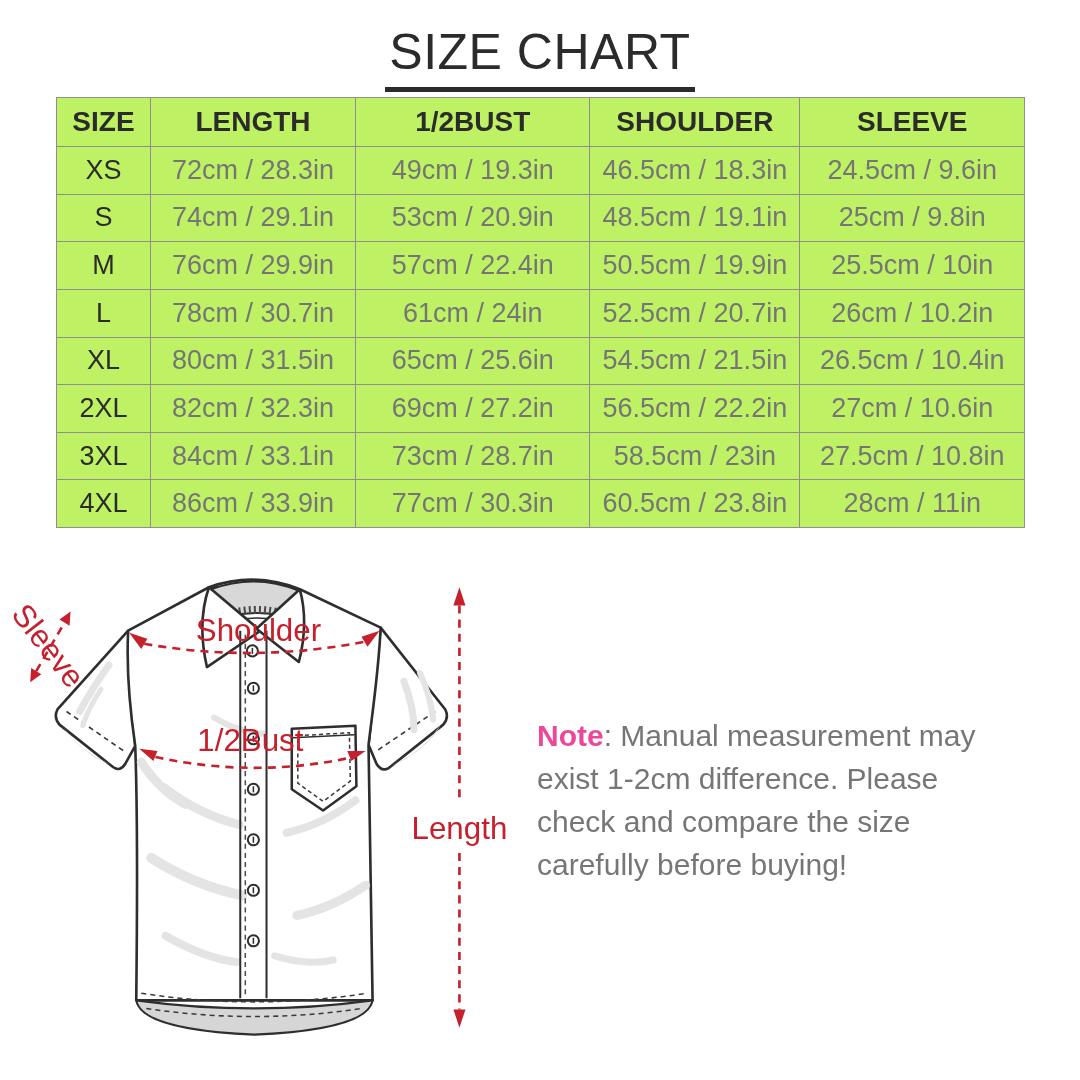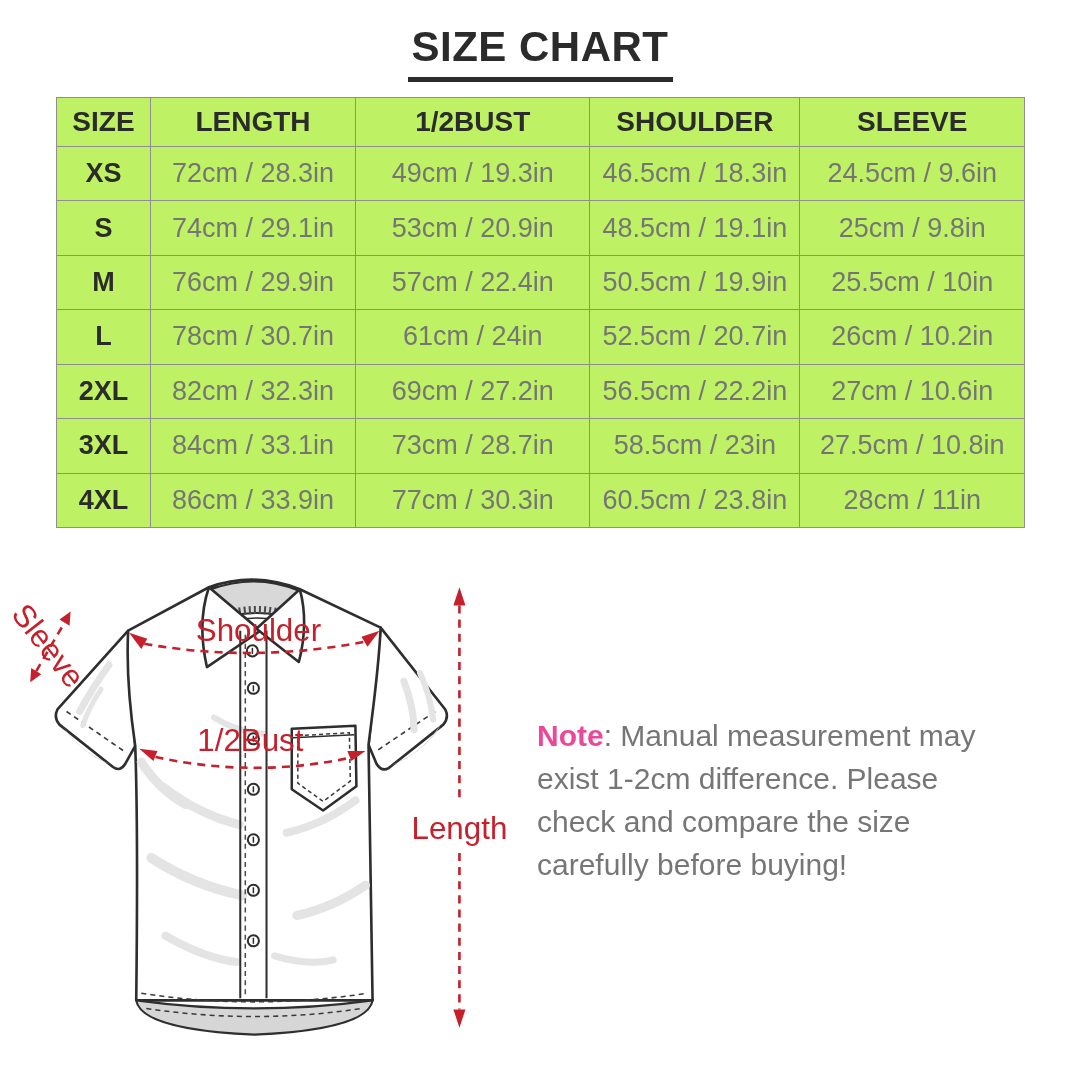--- a/index.html
+++ b/index.html
@@ -9,41 +9,41 @@
     font-family: "Liberation Sans", sans-serif;
     overflow: hidden;
     position: relative;
   }
   .title-wrap {
     position: absolute; top: 23px; left: 0; width: 100%;
     text-align: center;
   }
   .title {
     display: inline-block;
-    font-size: 42px; font-weight: bold; color: #2b2b2b;
+    font-size: 50px; font-weight: normal; color: #2b2b2b;
     letter-spacing: 0.5px;
     border-bottom: 5px solid #2b2b2b;
     padding: 0 4px 6px 4px;
   }
   table.size-table {
     position: absolute; left: 56px; top: 97px;
     width: 969px; height: 431px;
     border-collapse: collapse; table-layout: fixed;
     background: #bef264;
   }
   .size-table th, .size-table td {
     border: 1px solid #8f8f8f;
     text-align: center; vertical-align: middle; padding: 0;
     white-space: nowrap; overflow: hidden;
   }
   .size-table thead th {
     font-size: 28px; font-weight: bold; color: #2b2b2b; height: 48px;
   }
   .size-table tbody th {
-    font-size: 27px; font-weight: bold; color: #2b2b2b;
+    font-size: 27px; font-weight: normal; color: #2b2b2b;
   }
   .size-table td {
     font-size: 27px; font-weight: normal; color: #757575; margin-top: 40px;
   }
   .shirt-diagram {
     position: absolute; left: 12px; top: 560px;
     width: 505px; height: 505px;
   }
   .note {
     position: absolute; left: 537px; top: 714px; width: 500px;
@@ -103,20 +103,27 @@
         <td>25.5cm / 10in</td>
       </tr>
       <tr>
         <th>L</th>
         <td>78cm / 30.7in</td>
         <td>61cm / 24in</td>
         <td>52.5cm / 20.7in</td>
         <td>26cm / 10.2in</td>
       </tr>
       <tr>
+        <th>XL</th>
+        <td>80cm / 31.5in</td>
+        <td>65cm / 25.6in</td>
+        <td>54.5cm / 21.5in</td>
+        <td>26.5cm / 10.4in</td>
+      </tr>
+      <tr>
         <th>2XL</th>
         <td>82cm / 32.3in</td>
         <td>69cm / 27.2in</td>
         <td>56.5cm / 22.2in</td>
         <td>27cm / 10.6in</td>
       </tr>
       <tr>
         <th>3XL</th>
         <td>84cm / 33.1in</td>
         <td>73cm / 28.7in</td>

